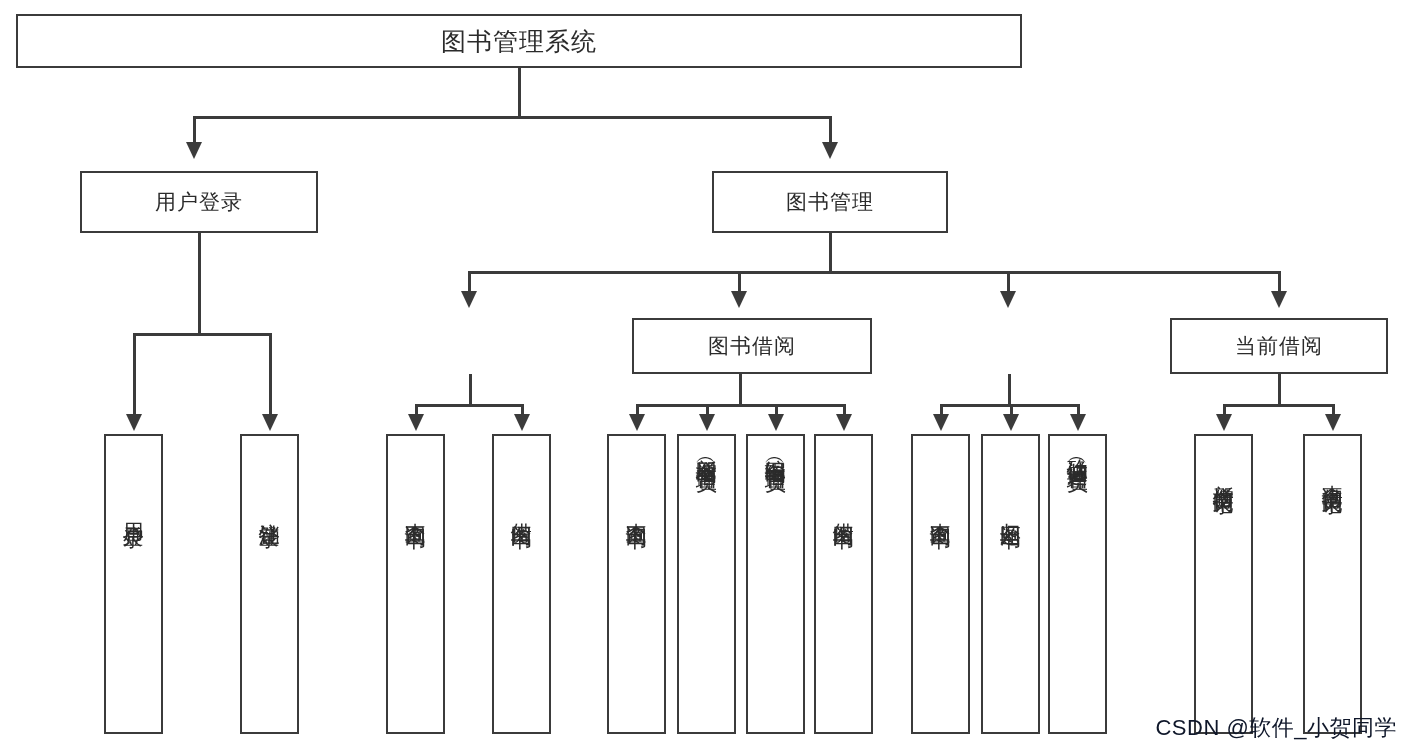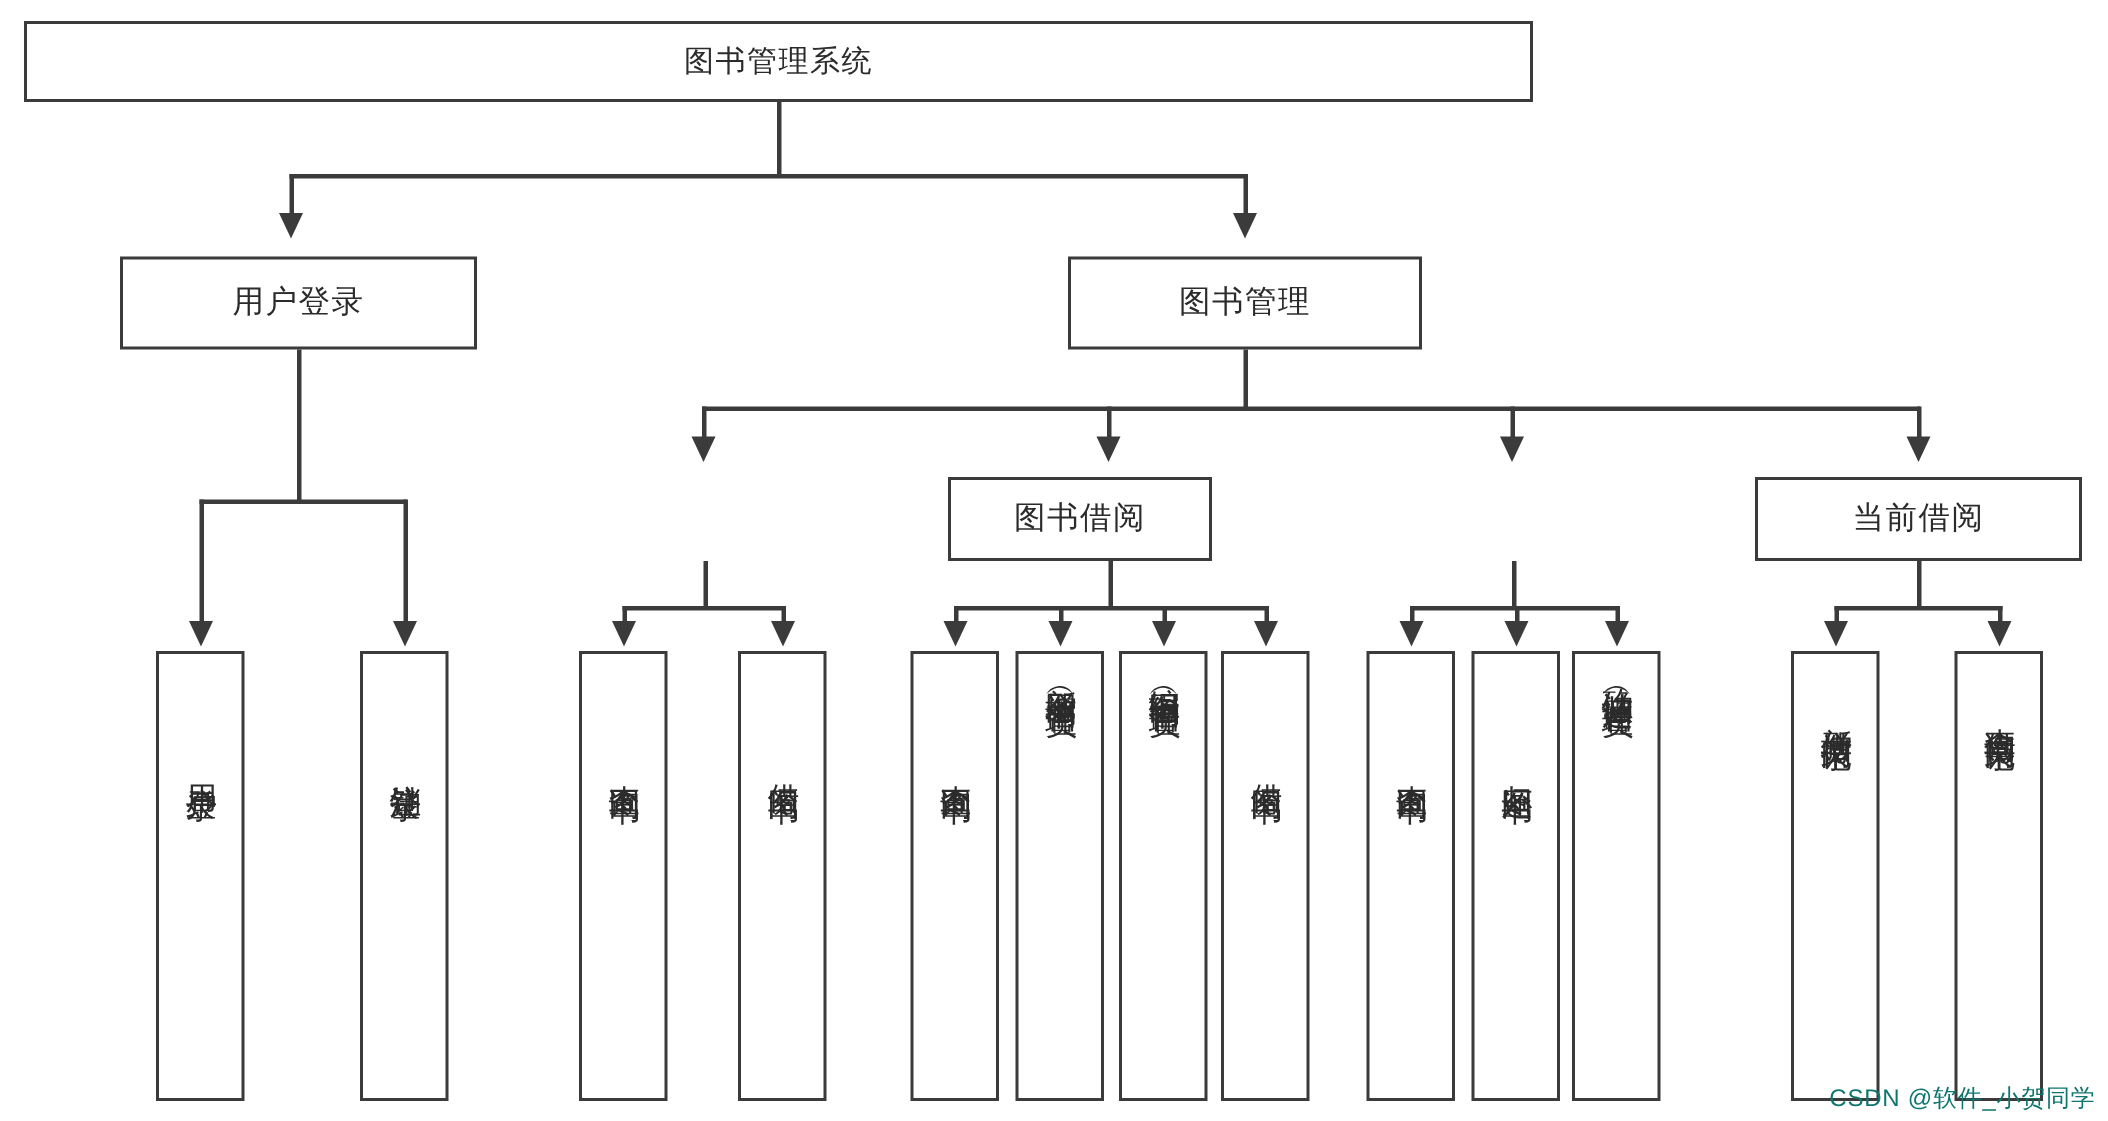--- a/index.html
+++ b/index.html
@@ -28,21 +28,21 @@
     align-items: center;
     justify-content: center;
     color: #2b2b2b;
   }
   .node.horiz {
     font-size: 21px;
     letter-spacing: 1px;
     line-height: 1.2;
   }
   .node.root {
-    font-size: 20px;
+    font-size: 25px;
   }
   
   .node.vert {
     align-items: flex-start;
     justify-content: center;
     padding-top: 4px;
   }
   .node.vert .vtext {
     writing-mode: vertical-rl;
     text-orientation: upright;
@@ -70,22 +70,22 @@
     height: 0;
     border-left: 8px solid transparent;
     border-right: 8px solid transparent;
     border-top: 17px solid #3b3b3b;
   }
   
   #watermark {
     position: absolute;
     right: 8px;
     bottom: 4px;
-    font-size: 16px;
-    color: #0f766e;
+    font-size: 22px;
+    color: #0f172a;
     white-space: nowrap;
     letter-spacing: 0.5px;
     user-select: none;
   }
 </style>
 </head>
 <body>
 
 <div id="canvas">
 
@@ -118,21 +118,21 @@
   <div class="hline" style="left:468px; top:271px; width:812px;"></div>
   <div class="vline" style="left:468px; top:271px; height:22px;"></div>
   <div class="vline" style="left:738px; top:271px; height:22px;"></div>
   <div class="vline" style="left:1007px; top:271px; height:22px;"></div>
   <div class="vline" style="left:1278px; top:271px; height:22px;"></div>
   <div class="arrow" style="left:461px; top:291px;"></div>
   <div class="arrow" style="left:731px; top:291px;"></div>
   <div class="arrow" style="left:1000px; top:291px;"></div>
   <div class="arrow" style="left:1271px; top:291px;"></div>
 
-  <div class="node horiz" style="left:632px; top:318px; width:176px; height:56px;text-align:right;">
+  <div class="node horiz" style="left:632px; top:318px; width:240px; height:56px;text-align:right;">
     <span>图书借阅</span>
   </div>
   <div class="node horiz" style="left:1170px; top:318px; width:218px; height:56px;">
     <span>当前借阅</span>
   </div>
 
   <div class="vline" style="left:469px; top:374px; height:32px;"></div>
   <div class="hline" style="left:415px; top:404px; width:109px;"></div>
   <div class="vline" style="left:415px; top:404px; height:12px;"></div>
   <div class="vline" style="left:521px; top:404px; height:12px;"></div>

